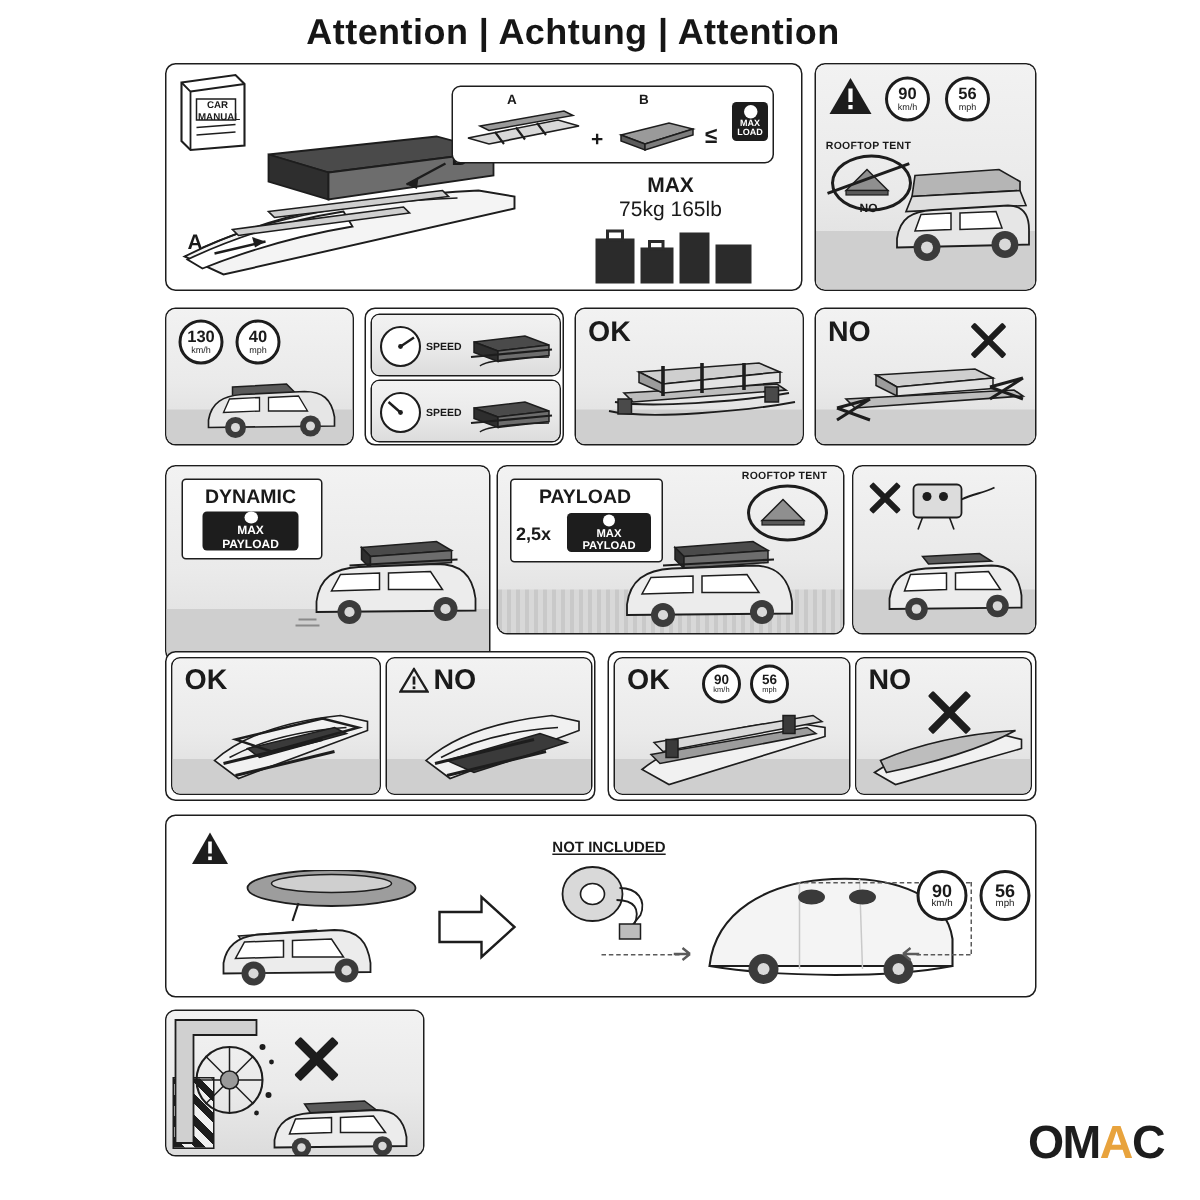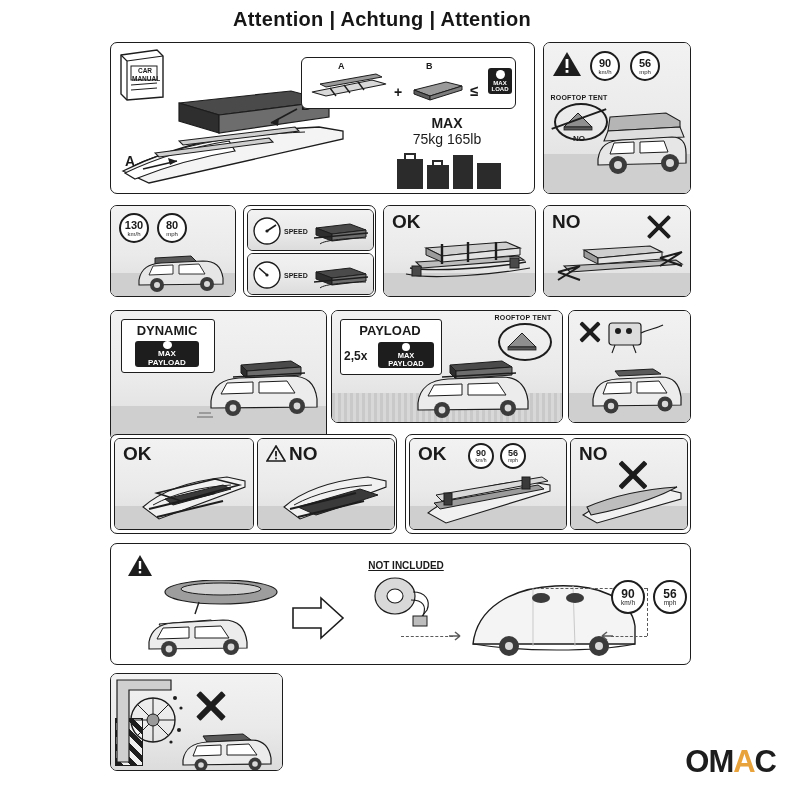--- a/index.html
+++ b/index.html
@@ -10,21 +10,21 @@
     color:#1a1a1a;
     position:relative;
     overflow:hidden;
   }
   .page{position:absolute;inset:0;}
 
   
   .title{
     position:absolute;top:8px;left:0;width:764px;
     text-align:center;
-    font-size:20px;font-weight:700;letter-spacing:.3px;
+    font-size:24px;font-weight:700;letter-spacing:.3px;
     color:#161616;
   }
 
   
   .panel{
     position:absolute;
     border:1.6px solid #1d1d1d;
     border-radius:7px;
     background:#fff;
     overflow:hidden;
@@ -251,21 +251,21 @@
   </div>
 
   <div class="panel" style="left:110px;top:205px;width:126px;height:92px;">
     <div class="sky"></div>
       <div class="ground"></div>
     <div class="badge" style="left:8px;top:7px;width:30px;height:30px;">
       <span class="v" style="font-size:11px;">130</span>
       <span class="u" style="font-size:6px;">km/h</span>
     </div>
     <div class="badge" style="left:46px;top:7px;width:30px;height:30px;">
-      <span class="v" style="font-size:11px;">80</span>
+      <span class="v" style="font-size:11px;">40</span>
       <span class="u" style="font-size:6px;">mph</span>
     </div>
     <svg style="position:absolute;left:20px;top:34px;" width="100" height="54" viewBox="0 0 100 54">
       <path d="M24 18 L60 16 L66 22 L24 24 Z" fill="#5a5a5a" stroke="#1d1d1d" stroke-width="1"></path>
       <path d="M8 40 C10 28 18 24 30 23 L72 21 C84 21 90 26 92 38 L92 44 L8 45 Z" fill="#e6e6e6" stroke="#1d1d1d" stroke-width="1.1"></path>
       <path d="M22 26 L42 25 L42 34 L18 35 Z" fill="#fff" stroke="#1d1d1d" stroke-width=".9"></path>
       <path d="M48 25 L68 24 L74 34 L48 34 Z" fill="#fff" stroke="#1d1d1d" stroke-width=".9"></path>
       <circle cx="26" cy="45" r="7" fill="#3b3b3b"></circle>
         <circle cx="26" cy="45" r="3" fill="#d9d9d9"></circle>
       <circle cx="76" cy="44" r="7" fill="#3b3b3b"></circle>

